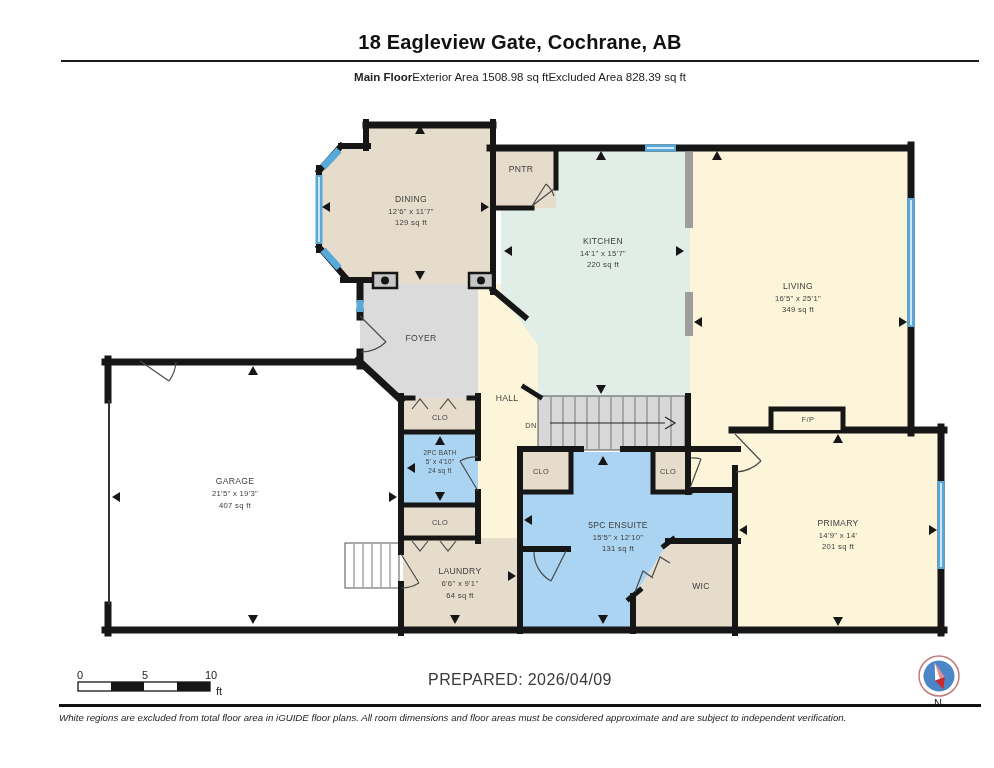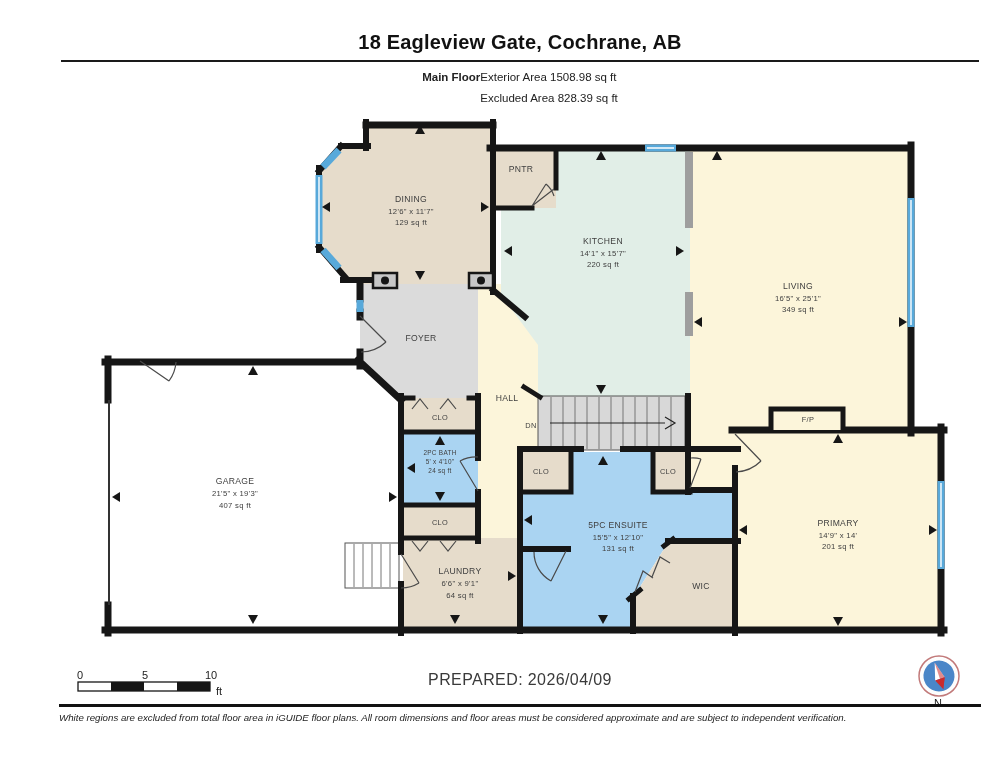--- a/index.html
+++ b/index.html
@@ -4,21 +4,21 @@
 <style>
   html,body{margin:0;padding:0;background:#fff;}
   .page{position:relative;width:994px;height:768px;background:#fff;overflow:hidden;
         font-family:"Liberation Sans",sans-serif;margin-left:23px;}
   .title{position:absolute;top:31px;left:0;width:100%;text-align:center;
          font-size:20px;font-weight:bold;color:#111;letter-spacing:.2px;}
   .title-rule{position:absolute;top:60px;left:38px;right:38px;height:2px;background:#1a1a1a;}
   .subhead{position:absolute;top:67px;left:0;width:100%;display:flex;
            justify-content:center;gap:0;font-size:11.5px;color:#222;}
   .floor-label{font-weight:bold;line-height:21px;}
-  .areas{display:flex;flex-direction:column;line-height:21px;}
+  .areas{display:flex;flex-direction:row;line-height:21px;}
   .prepared{position:absolute;top:671px;left:0;width:100%;text-align:center;
             font-size:16px;color:#3a3a3a;letter-spacing:.4px;}
   .footer-rule{position:absolute;top:704px;left:36px;right:36px;height:3px;background:#111;}
   .disclaimer{position:absolute;top:712px;left:36px;right:20px;font-size:9.7px;color:#1c1c1c;font-style:italic;}
   svg{position:absolute;top:0;left:0;}
   
   .f-beige{fill:var(--room-beige);}
   .f-mint{fill:var(--room-mint);}
   .f-yellow{fill:var(--room-yellow);}
   .f-blue{fill:var(--room-blue);}

